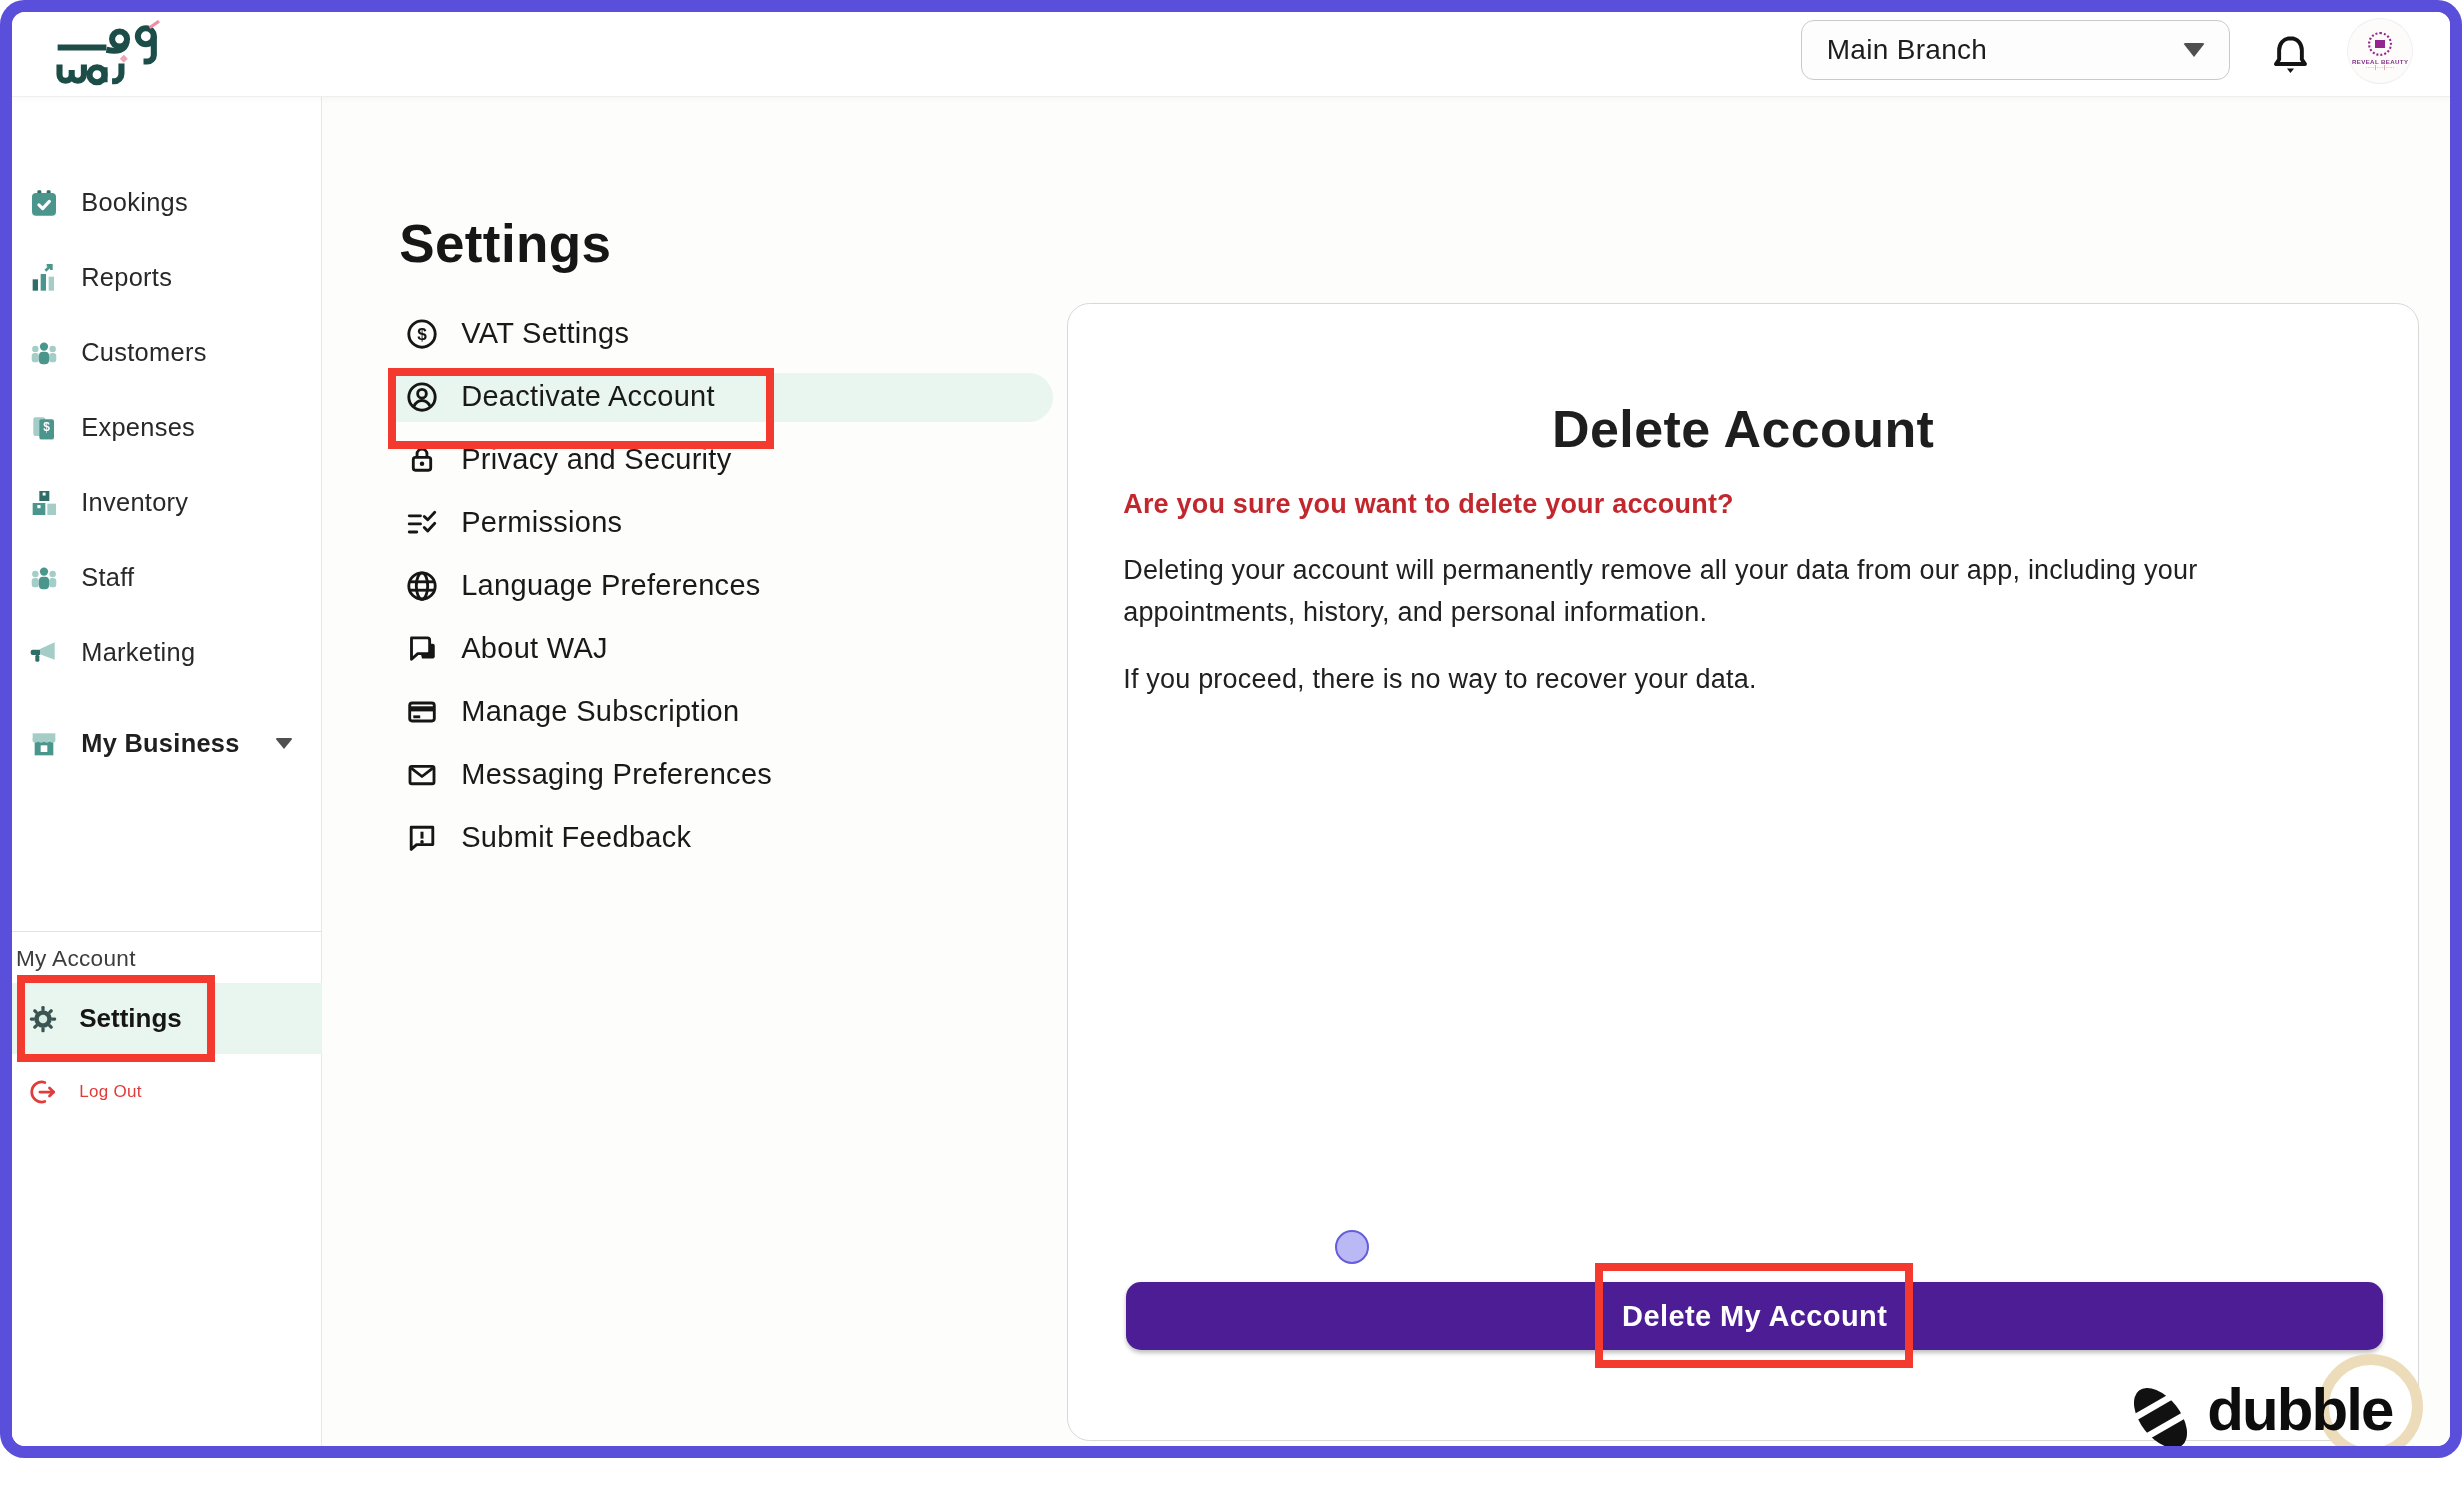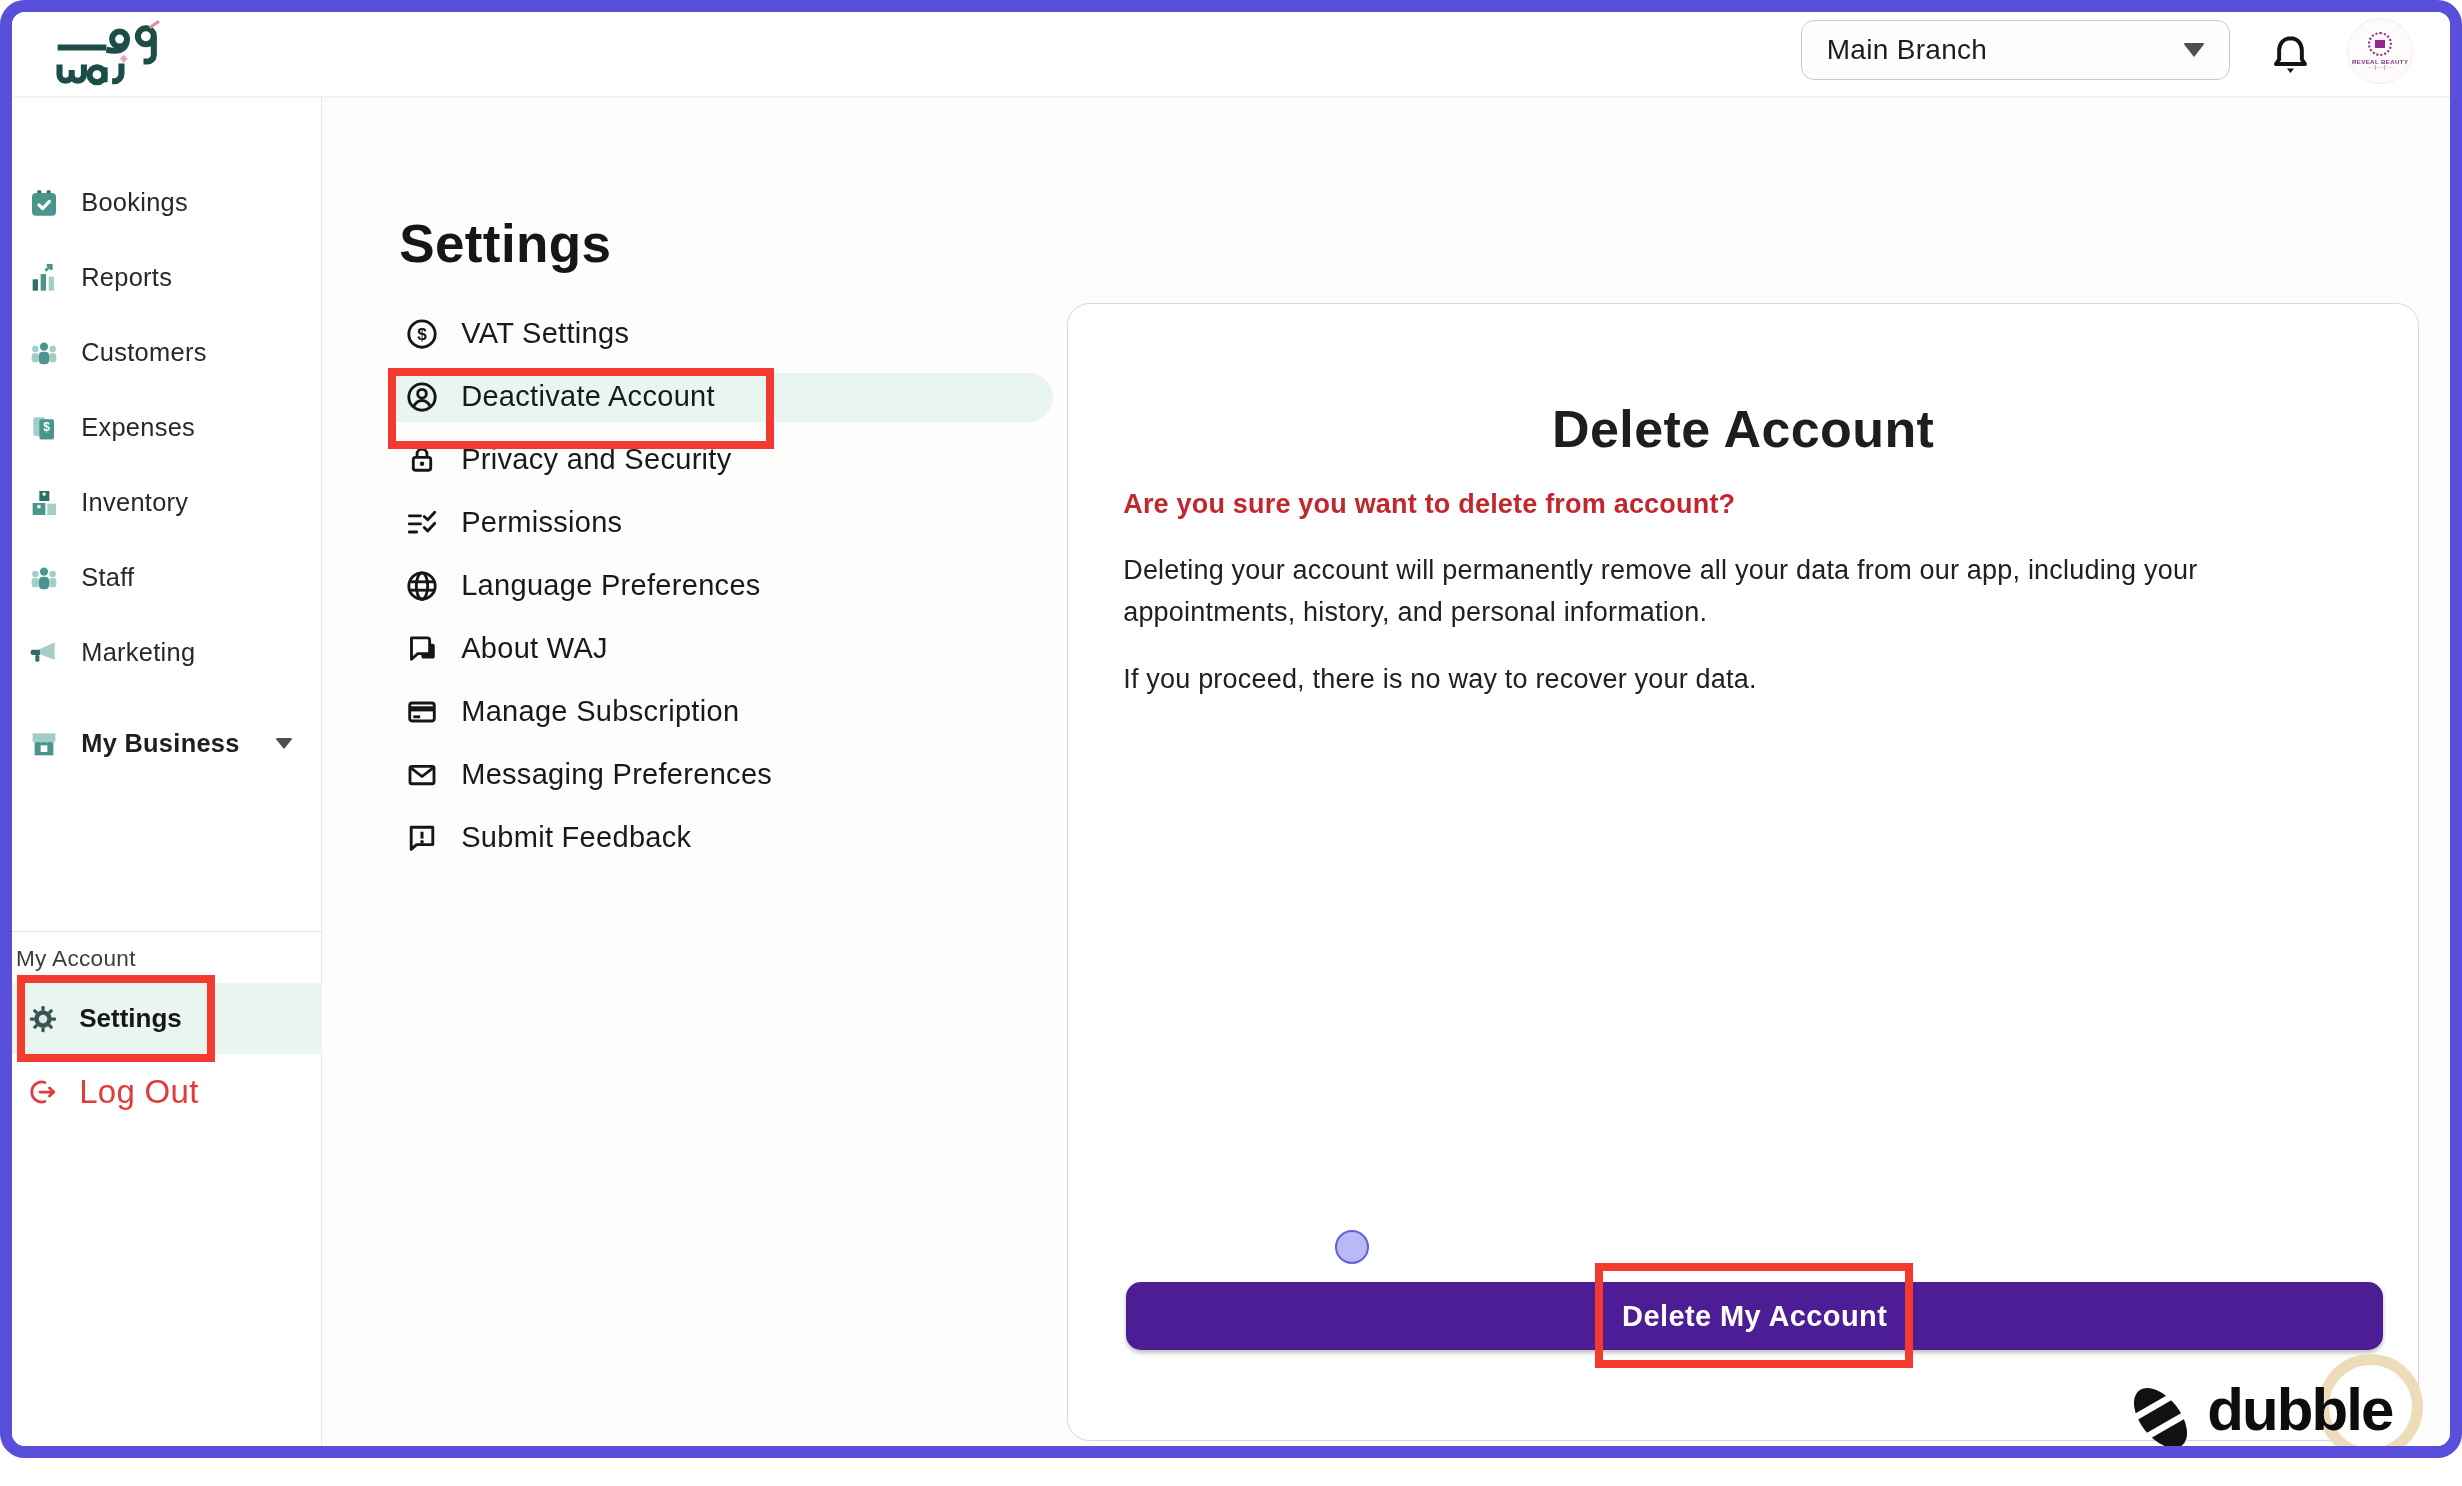--- a/index.html
+++ b/index.html
@@ -33,21 +33,21 @@
   .nav-item.biz{margin-top:16px;}
   .nav-item.biz .lbl{font-weight:bold;color:#1f1f1f;}
   .nav-item .nicon{width:32px;height:32px;flex:0 0 32px;}
   .side-divider{position:absolute;left:0;top:834px;width:310px;height:0.9px;background:#e3e3e3;}
   .acct-label{position:absolute;left:3.8px;top:849px;font-size:22.6px;color:#3c3c3c;letter-spacing:0.3px;}
   .settings-row{position:absolute;left:0;top:886px;width:310px;height:71px;background:#e9f5ef;
           display:flex;align-items:center;gap:21px;padding-left:16px;cursor:pointer;}
   .settings-row .lbl{font-size:26px;font-weight:bold;color:#161616;}
   .logout-row{position:absolute;left:0;top:974px;width:310px;height:41px;display:flex;align-items:center;gap:21px;
           padding-left:16px;cursor:pointer;}
-  .logout-row .lbl{font-size:33px;color:#e23b3b;letter-spacing:0.3px;}
+  .logout-row .lbl{font-size:17px;color:#e23b3b;letter-spacing:0.3px;}
 
   
   .anno{position:absolute;border:8.5px solid #f4392e;background:transparent;pointer-events:none;z-index:40;}
 
   
   .main{position:absolute;left:310px;top:85px;right:0;bottom:0;background:#fdfdfc;}
   .page-title{position:absolute;left:77px;top:80px;font-size:53px;font-weight:600;color:#161616;letter-spacing:0.4px;}
   .menu{position:absolute;left:82px;top:205px;width:658px;}
   .menu-item{display:flex;align-items:center;height:63px;gap:21px;cursor:pointer;position:relative;z-index:5;}
   .menu-item .micon{width:36px;height:36px;flex:0 0 36px;}
@@ -371,21 +371,21 @@
           </svg>
         </span>
         <span class="lbl">Submit Feedback</span>
       </div>
     </nav>
 
     <div class="anno" style="left:66px;top:271px;width:386px;height:81px;"></div>
 
     <section class="panel">
       <h2 class="panel-title">Delete Account</h2>
-      <p class="warning">Are you sure you want to delete from account?</p>
+      <p class="warning">Are you sure you want to delete your account?</p>
       <p class="body-p p1">Deleting your account will permanently remove all your data from our app, including your appointments, history, and personal information.</p>
       <p class="body-p p2">If you proceed, there is no way to recover your data.</p>
 
       <button class="delete-btn">Delete My Account</button>
 
       <div class="cursor-dot"></div>
       <div class="anno" style="left:527px;top:959px;width:318px;height:105px;"></div>
     </section>
   </main>
 

